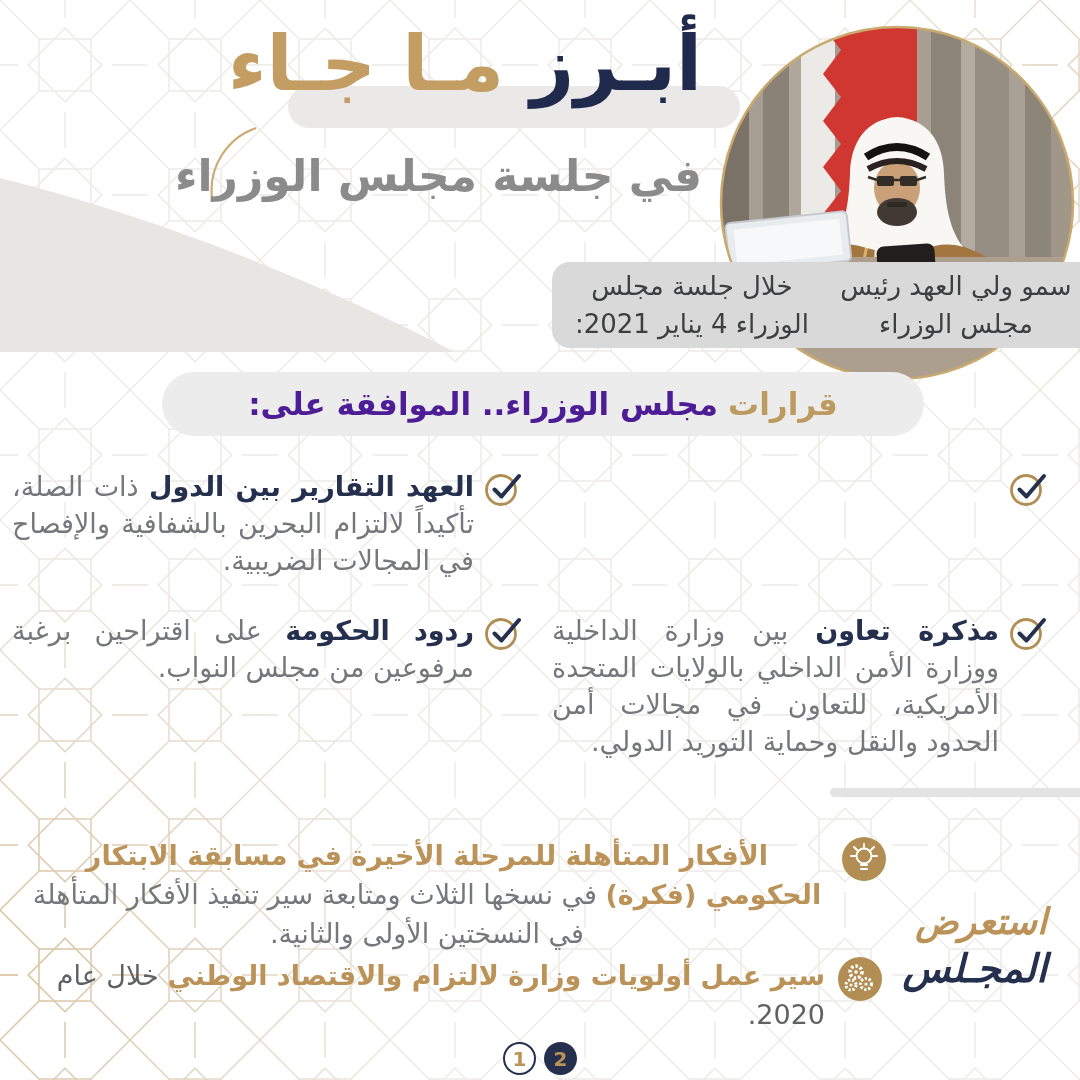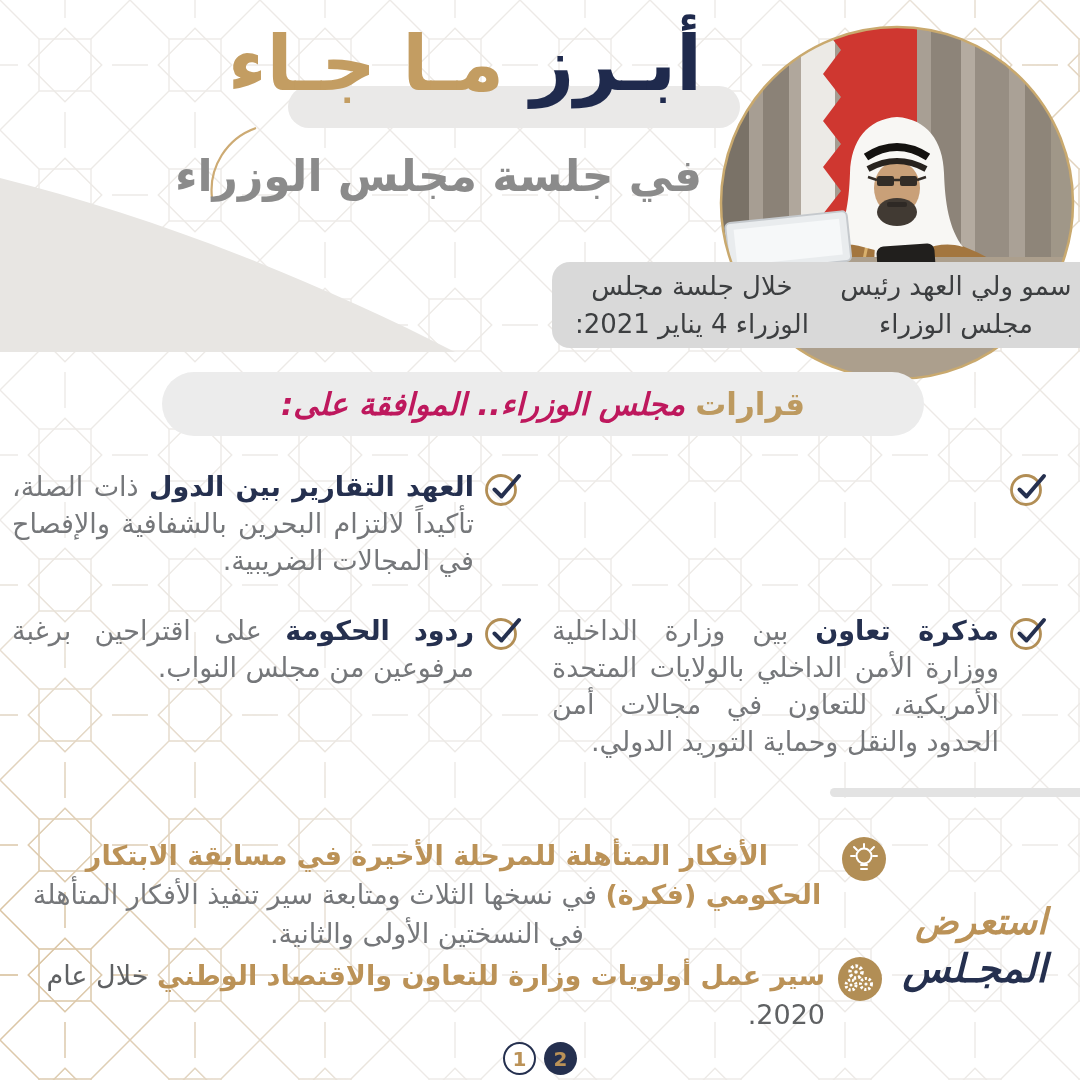--- a/index.html
+++ b/index.html
@@ -24,21 +24,21 @@
   .caption-box{position:absolute;left:552px;top:262px;width:528px;height:86px;z-index:3;
                background:#d9d9d9;border-radius:18px 0 0 18px;
                display:flex;justify-content:center;align-items:center;
                direction:rtl;font-size:26px;line-height:38px;color:#3c3e40;text-align:center;}
 
   
   .section-pill{position:absolute;left:162px;top:372px;width:762px;height:64px;z-index:2;
                 background:#ececec;border-radius:32px;display:flex;align-items:center;justify-content:center;
                 direction:rtl;font-size:31px;font-weight:bold;white-space:nowrap;}
   .section-pill .accent{color:#bd9a60;margin-left:10px;}
-  .section-pill .rest{color:#be185d;font-style:italic;}
+  .section-pill .rest{color:#4c1d95;}
 
   .decision{position:absolute;display:flex;direction:rtl;gap:8px;z-index:2;}
   .decision .check{flex:0 0 42px;width:42px;height:42px;margin-top:-2px;}
   .decision p{flex:1;margin:0;font-size:27px;line-height:37px;color:#75777a;
               text-align:justify;text-align-last:right;}
   .decision b{color:#25304f;}
   .d0{top:468px;left:552px;width:497px;}
   .d1{top:468px;left:12px;width:512px;}
   .d2{top:612px;left:552px;width:497px;}
   .d3{top:612px;left:12px;width:512px;}
@@ -254,21 +254,21 @@
     <svg class="ricon" viewBox="0 0 46 46">
       <circle cx="23" cy="23" r="22" fill="#b28e55"></circle>
       <circle cx="19" cy="16" r="6" fill="none" stroke="#ffffff" stroke-width="3.5" stroke-dasharray="2.5 2"></circle>
       <circle cx="19" cy="16" r="1.8" fill="#ffffff"></circle>
       <circle cx="14" cy="29" r="5" fill="none" stroke="#ffffff" stroke-width="3" stroke-dasharray="2.2 1.8"></circle>
       <circle cx="14" cy="29" r="1.5" fill="#ffffff"></circle>
       <circle cx="29" cy="28" r="5.5" fill="none" stroke="#ffffff" stroke-width="3" stroke-dasharray="2.2 1.8"></circle>
       <circle cx="29" cy="28" r="1.6" fill="#ffffff"></circle>
     </svg>
     <p>
-      <b>سير عمل أولويات وزارة للتعاون والاقتصاد الوطني</b>
+      <b>سير عمل أولويات وزارة لالتزام والاقتصاد الوطني</b>
       <span class="tail">خلال عام 2020.</span>
     </p>
   </div>
 
   <div class="pagination">
     <div class="page-dot inactive">1</div>
     <div class="page-dot active">2</div>
   </div>
 
 </div>

